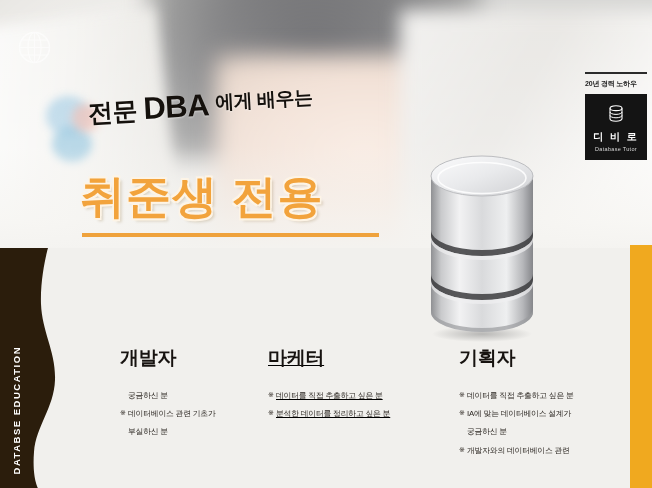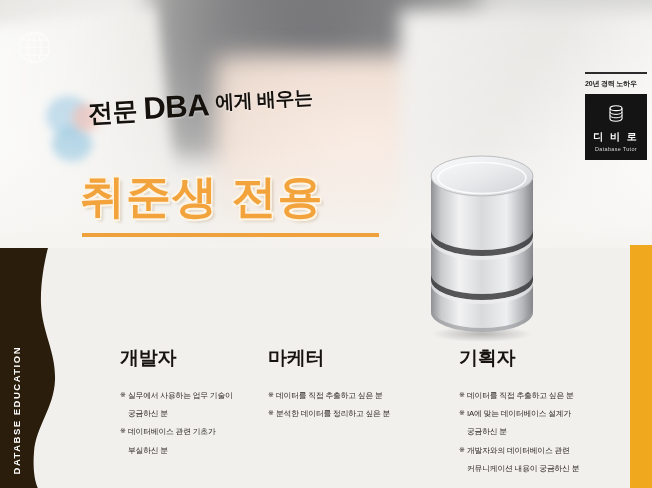--- a/index.html
+++ b/index.html
@@ -231,21 +231,21 @@
 
   
   .columns {
     position: absolute;
     left: 62px; top: 345px;
     width: 568px; height: 140px;
     display: flex;
   }
   .col { position: relative; }
   .col-dev  { width: 172px; padding-left: 58px; }
-  .col-mkt  { width: 180px; padding-left: 34px; }
+  .col-mkt  { width: 180px; padding-left: 34px; text-decoration: underline; }
   .col-plan { width: 200px; padding-left: 45px; }
 
   .col-title {
     font-size: 19px;
     font-weight: 700;
     color: #171310;
     letter-spacing: -0.3px;
     margin: 0 0 17px 0;
     white-space: nowrap;
   }
@@ -368,21 +368,20 @@
       </span>
       <div class="logo-name">디 비 로</div>
       <div class="logo-sub">Database Tutor</div>
     </div>
   </div>
 
   <div class="columns">
     <div class="col col-dev">
       <div class="col-title">개발자</div>
       <ul class="bullets">
-        <li><span class="mark">※</span><span>실무에서 사용하는 업무 기술이</span></li>
         <li><span>궁금하신 분</span></li>
         <li><span class="mark">※</span><span>데이터베이스 관련 기초가</span></li>
         <li><span>부실하신 분</span></li>
       </ul>
     </div>
 
     <div class="col col-mkt">
       <div class="col-title">마케터</div>
       <ul class="bullets">
         <li><span class="mark">※</span><span>데이터를 직접 추출하고 싶은 분</span></li>
@@ -390,18 +389,17 @@
       </ul>
     </div>
 
     <div class="col col-plan">
       <div class="col-title">기획자</div>
       <ul class="bullets">
         <li><span class="mark">※</span><span>데이터를 직접 추출하고 싶은 분</span></li>
         <li><span class="mark">※</span><span>IA에 맞는 데이터베이스 설계가</span></li>
         <li><span>궁금하신 분</span></li>
         <li><span class="mark">※</span><span>개발자와의 데이터베이스 관련</span></li>
-        <li><span>커뮤니케이션 내용이 궁금하신 분</span></li>
       </ul>
     </div>
   </div>
 
 </div>
 
 </body></html>

